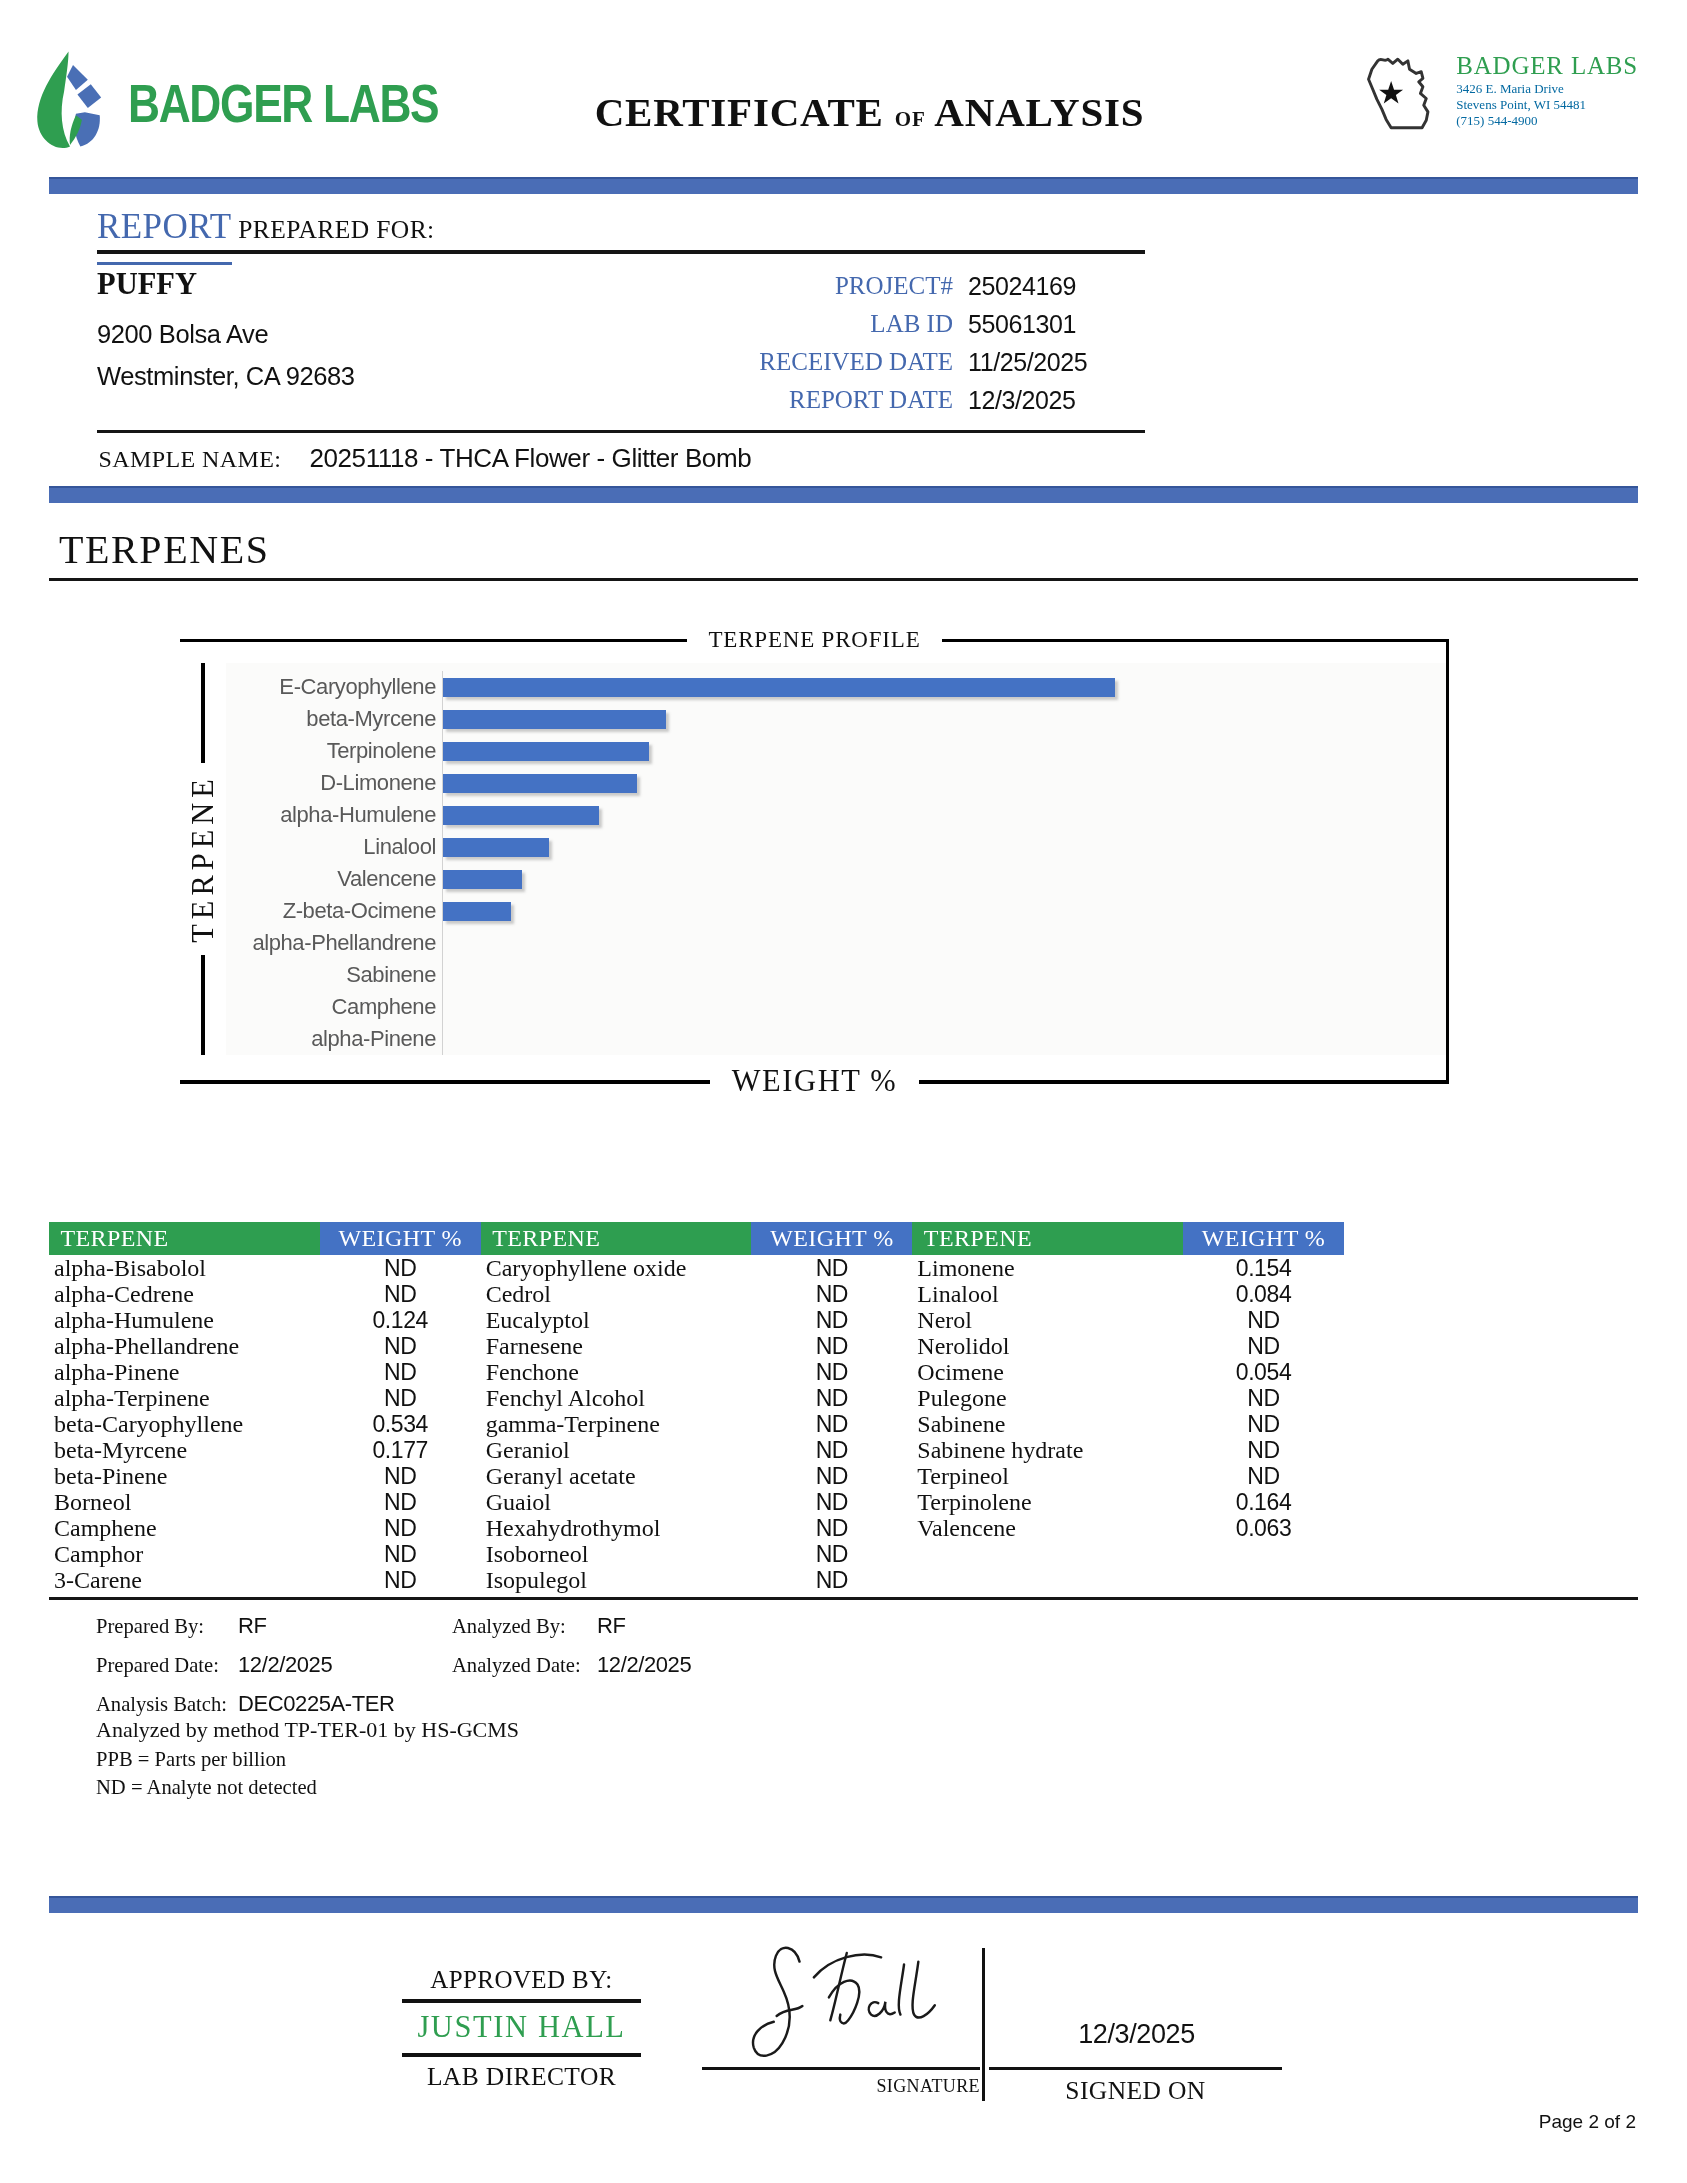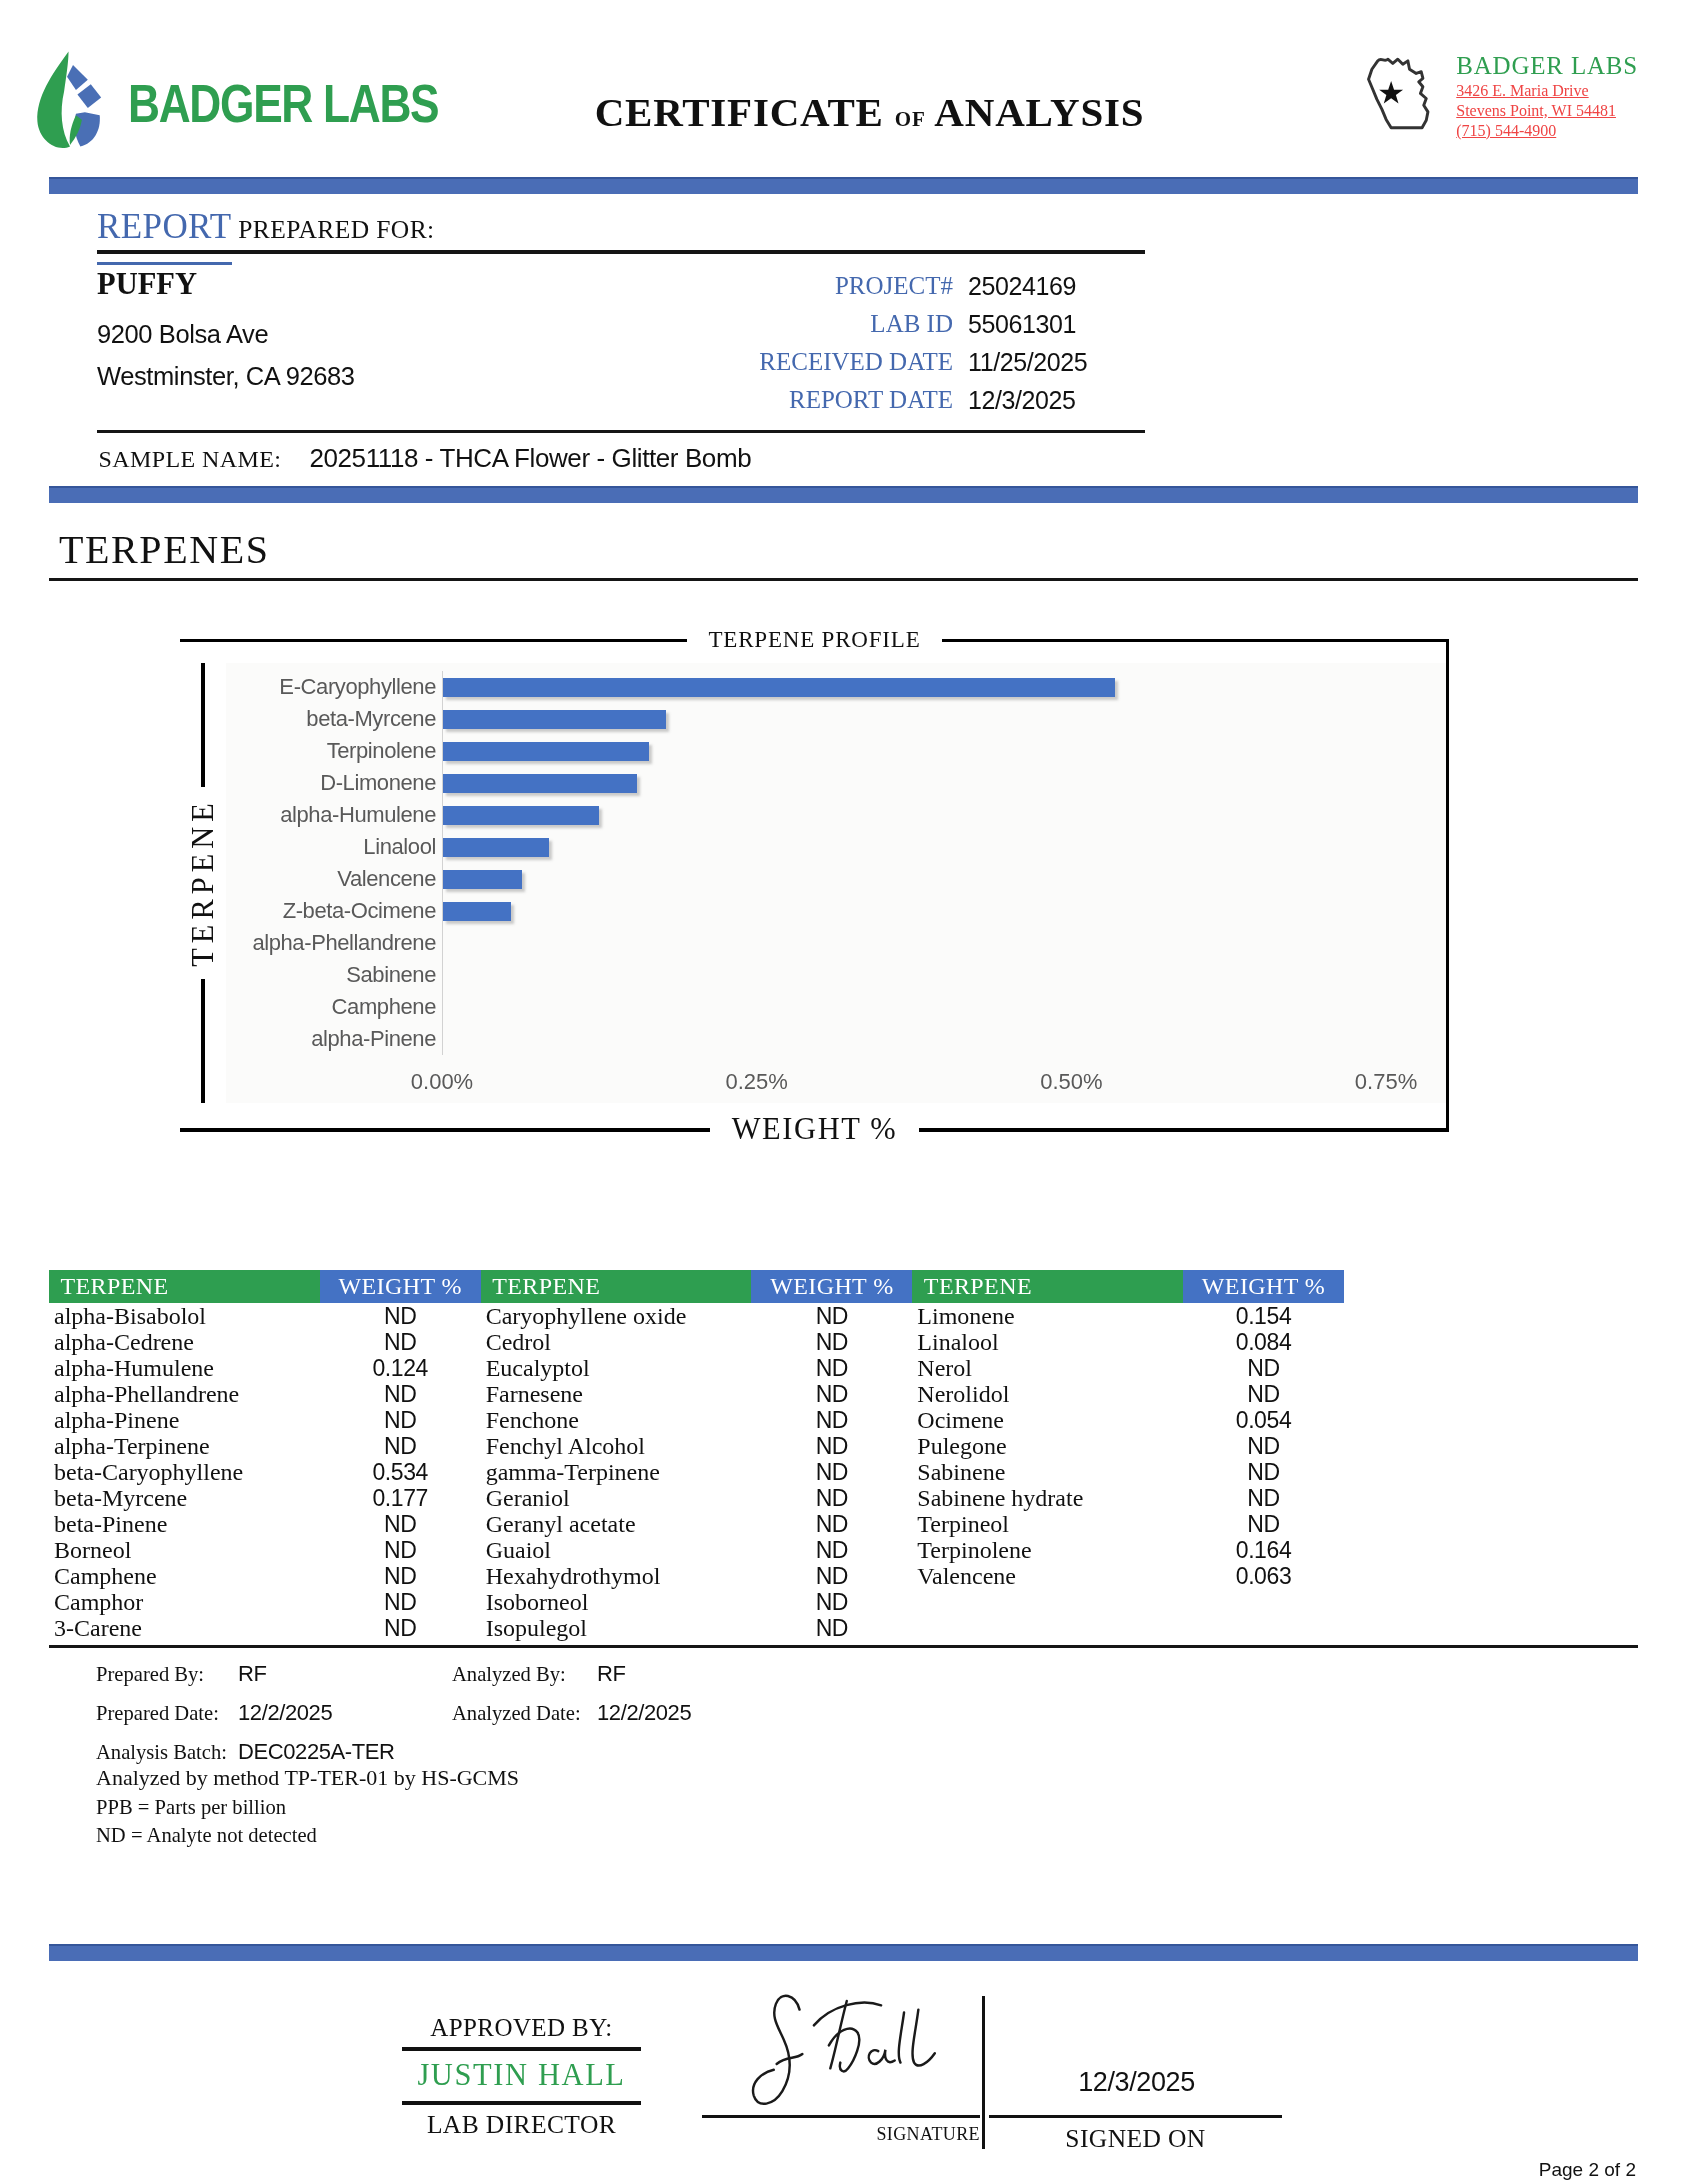--- a/index.html
+++ b/index.html
@@ -9,21 +9,21 @@
   
   .topbar{display:flex;align-items:flex-start;padding:48px 49px 0 27px;height:129px;}
   .logo{display:flex;align-items:center;gap:11.5px;width:461px;}
   .logo-text{font-family:"Liberation Sans",sans-serif;font-weight:bold;font-size:54px;color:#2f9e50;
              letter-spacing:-1.6px;transform:scaleX(.82);transform-origin:left center;white-space:nowrap;}
   .doc-title{flex:1;text-align:center;font-weight:bold;font-size:41px;letter-spacing:0.8px;margin-top:40px;white-space:nowrap;}
   .doc-title .of{font-size:30px;}
   .lab-block{display:flex;gap:8.2px;width:387px;justify-content:flex-end;margin-top:1.6px;}
   .lab-lines{line-height:1.25;}
   .lab-name{color:#2f9e50;font-size:25px;letter-spacing:0.8px;}
-  .lab-line{font-size:16px;color:#ef4444;text-decoration:underline;}
+  .lab-line{font-size:13px;color:#0369a1;}
 
   
   .band{height:15px;background:#4a6db6;border-top:2.5px solid #35569a;margin:0 49px;}
 
   
   .report{margin:13px 0 0 97px;width:1048px;}
   .rp-head{font-size:25.5px;letter-spacing:0.4px;}
   .rp-report{color:#4468ae;font-size:35px;border-bottom:3.3px solid #4468ae;padding-bottom:16px;}
   .hr3{height:3.3px;background:#151515;margin-top:3.3px;}
   .rp-body{display:flex;justify-content:space-between;padding:13px 0 8.2px 0;}
@@ -255,26 +255,20 @@
               <div class="cbarcell"></div>
             </div>
             <div class="crow">
               <div class="clabel">Camphene</div>
               <div class="cbarcell"></div>
             </div>
             <div class="crow">
               <div class="clabel">alpha-Pinene</div>
               <div class="cbarcell"></div>
             </div>
-          </div>
-        <div class="c-ticks">
-            <span class="ctick" style="left: 0%;">0.00%</span>
-            <span class="ctick" style="left: 31.25%;">0.25%</span>
-            <span class="ctick" style="left: 62.5%;">0.50%</span>
-            <span class="ctick" style="left: 93.75%;">0.75%</span>
           </div>
       </div>
     </div>
     <div class="c-bottomrow">
       <div class="hline"></div>
       <div class="c-xlabel">WEIGHT %</div>
       <div class="hline"></div>
     </div>
   </div>
 

